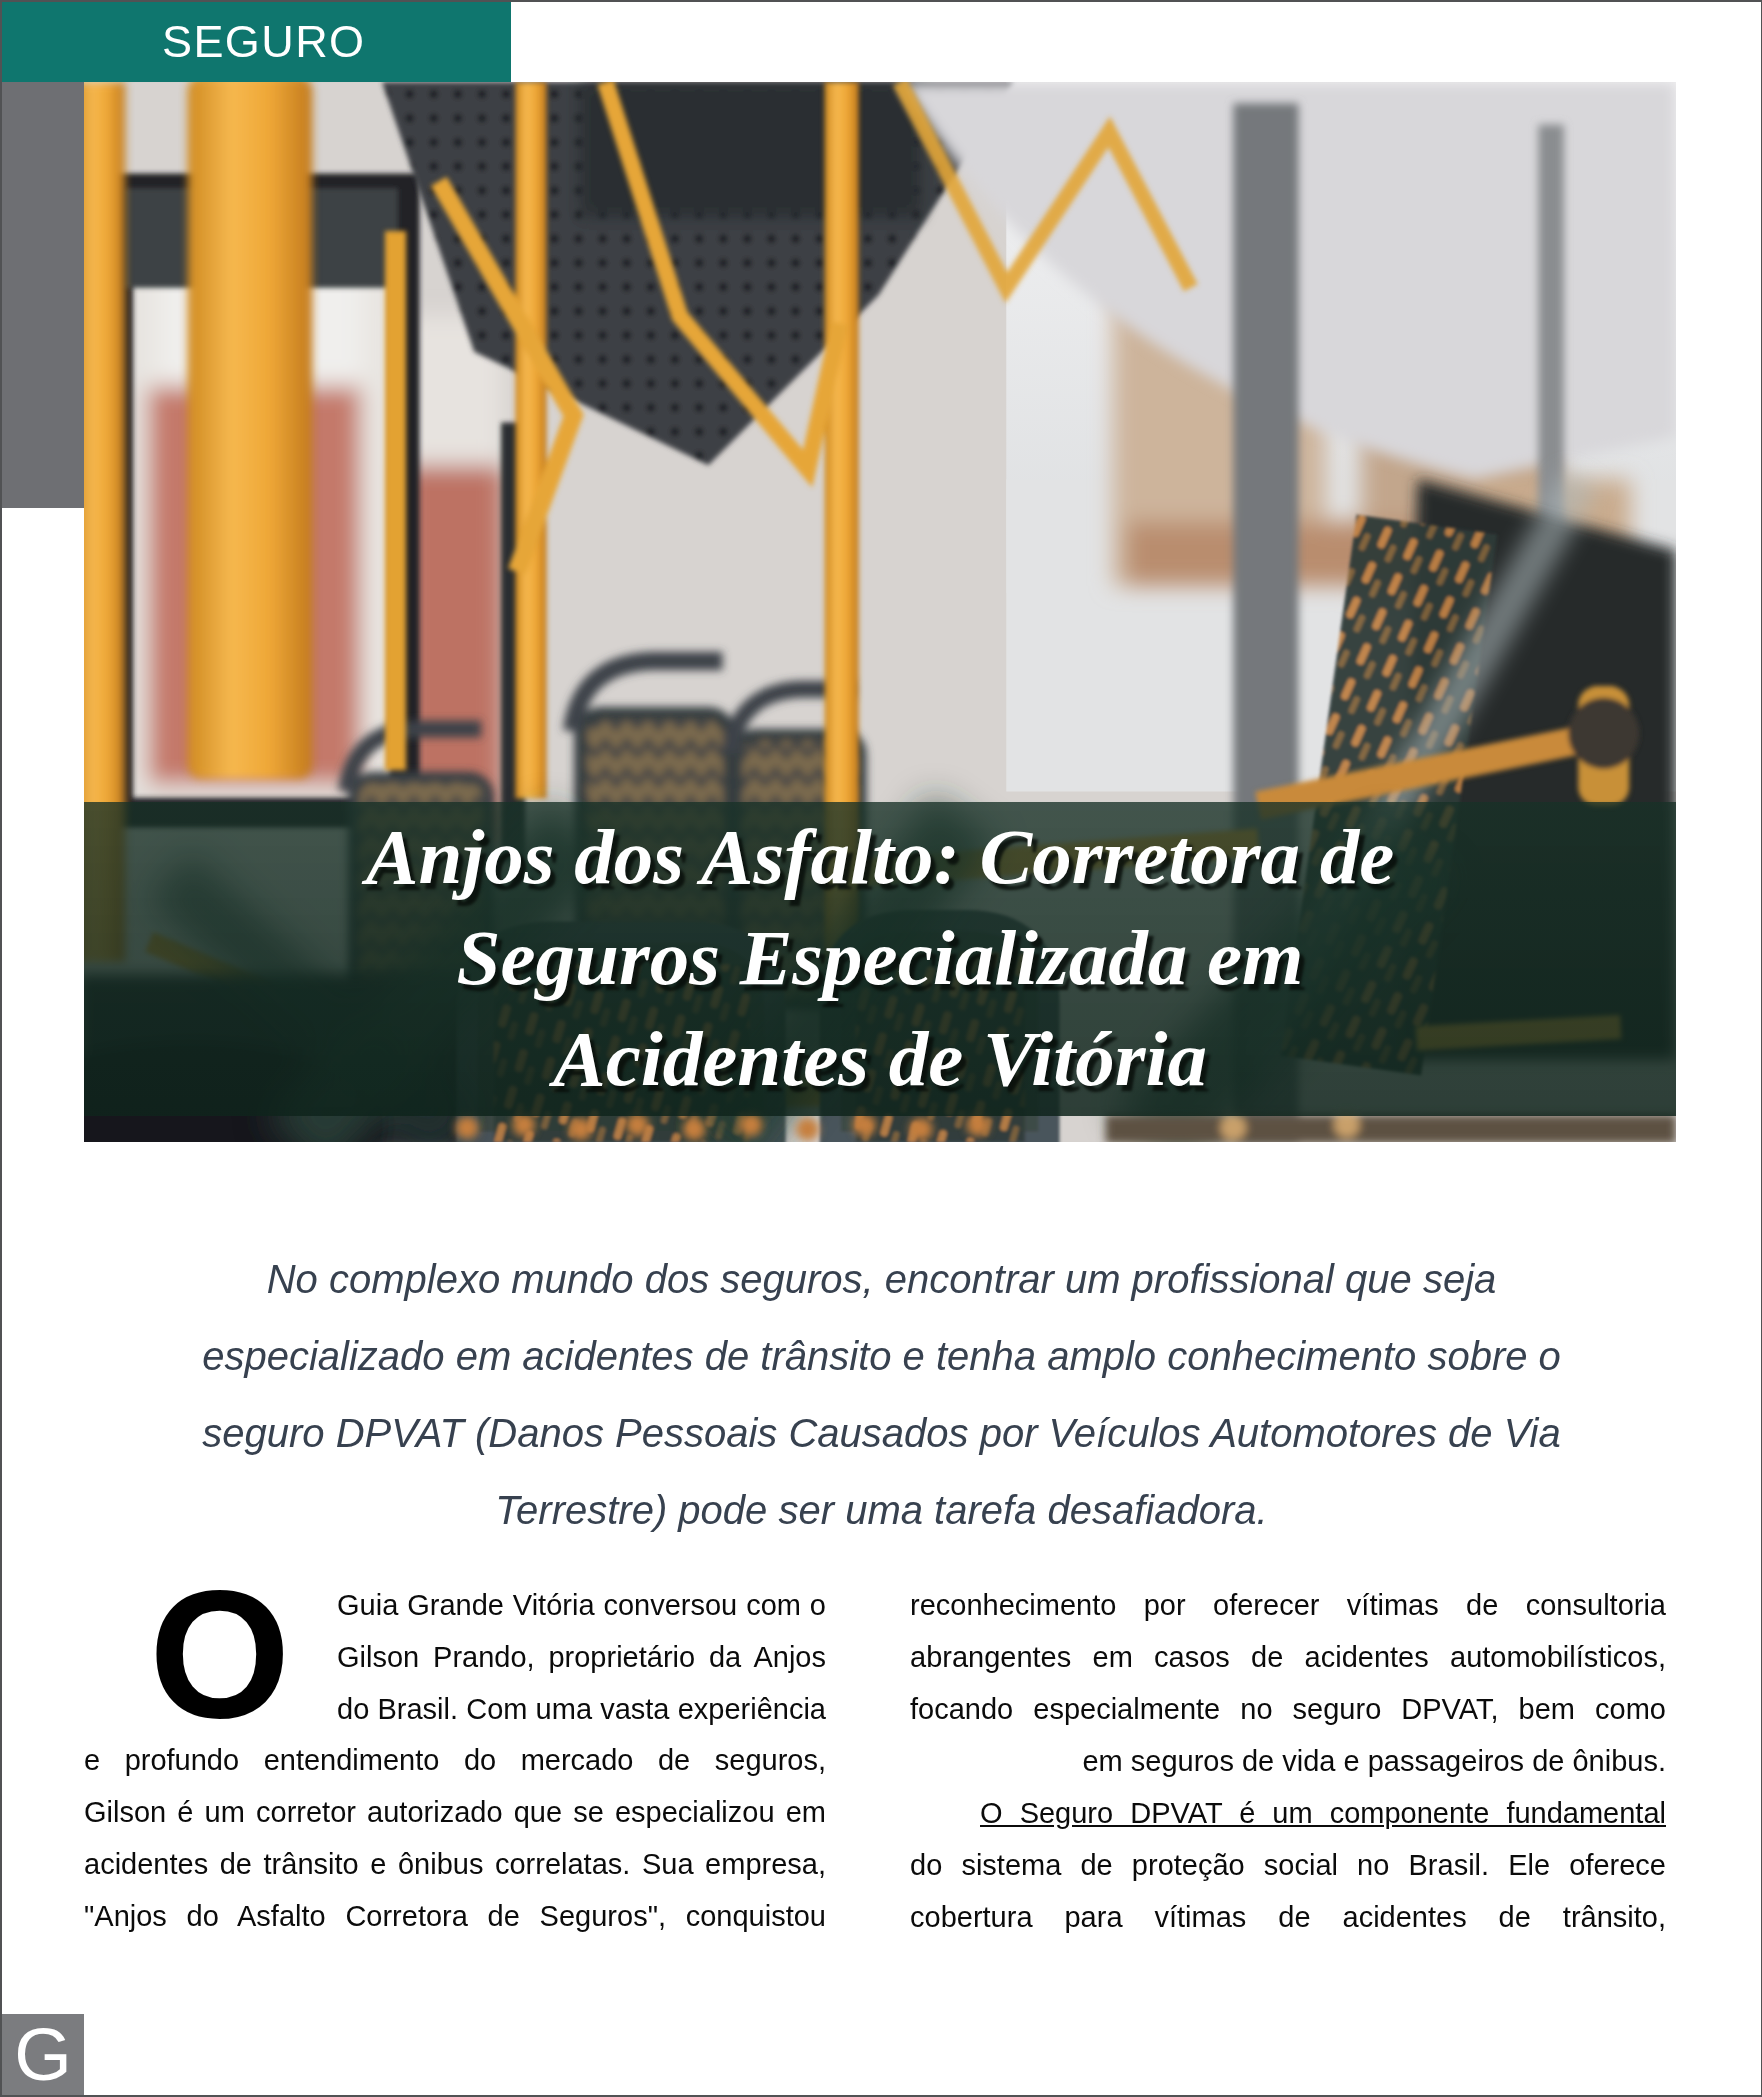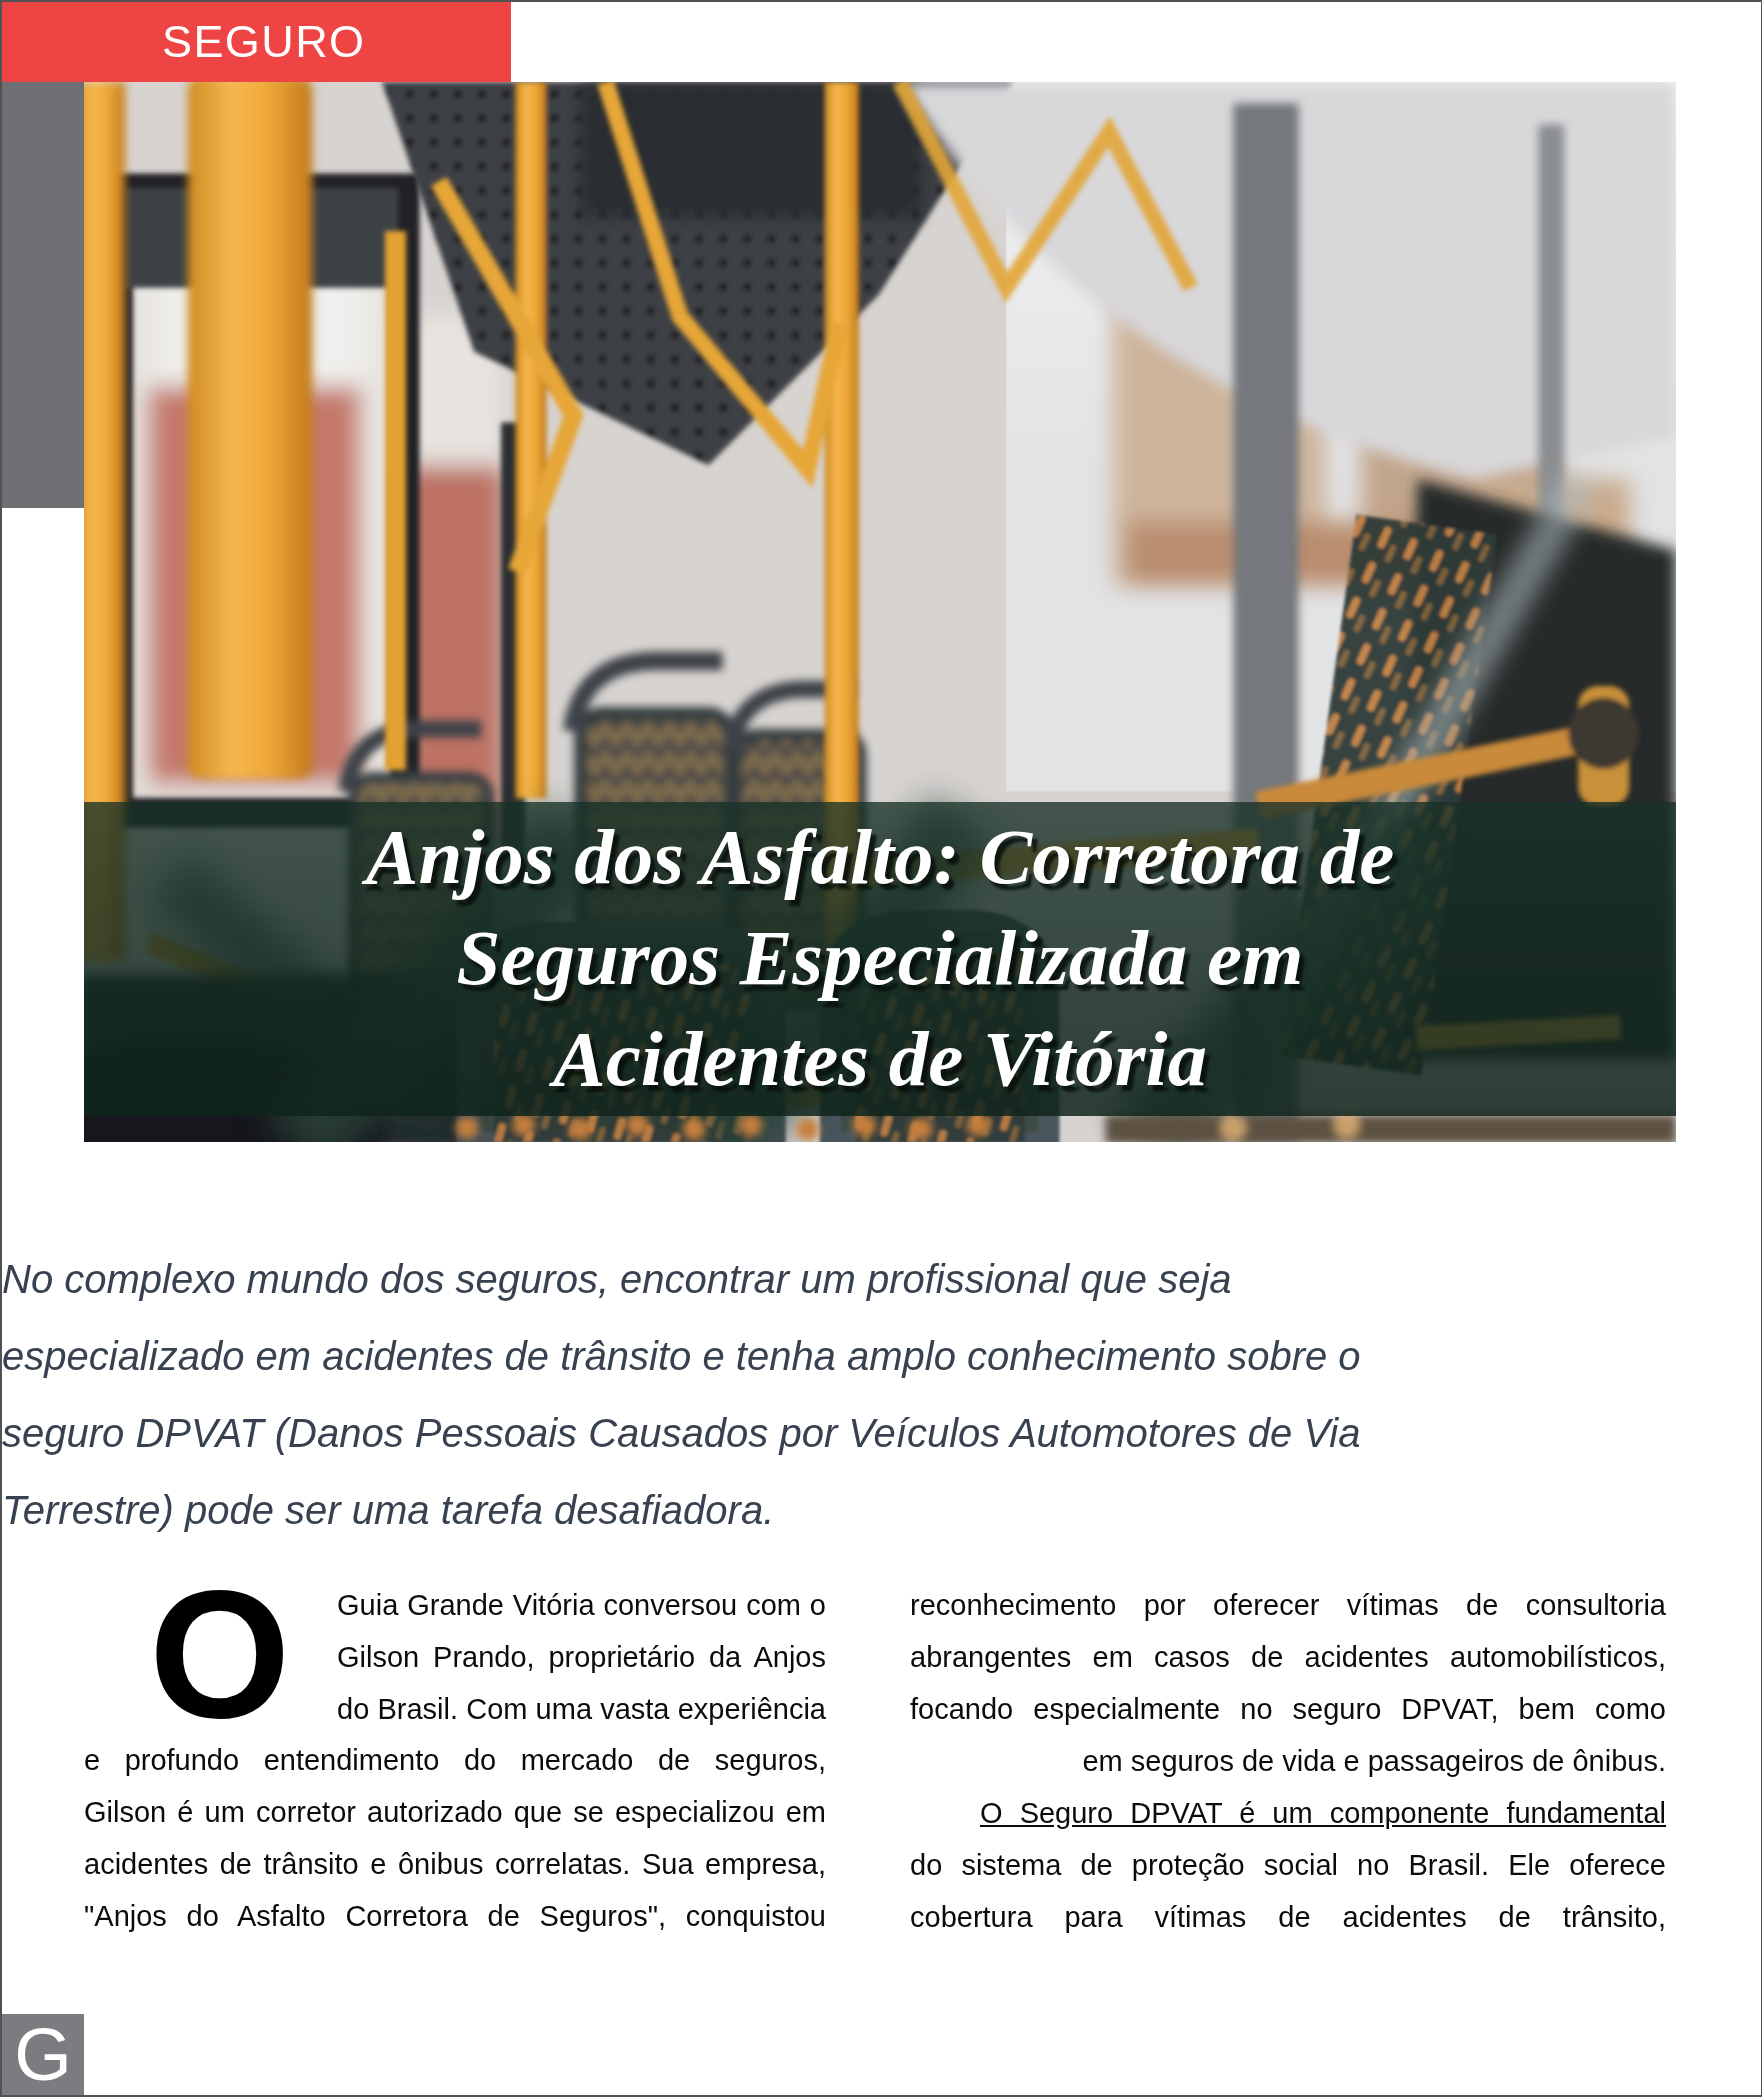--- a/index.html
+++ b/index.html
@@ -2,42 +2,42 @@
 <html style="font-size:11.4px"><head>
 <meta charset="utf-8">
 <style>
   html,body{margin:0;padding:0;background:#e8e8e8;}
   .page{
     position:relative;width:1763px;height:2097px;box-sizing:border-box;
     border:2.8px solid #515254;background:#ffffff;overflow:hidden;
     font-family:"Liberation Sans",sans-serif;
   }
   
-  .band{position:absolute;left:0;top:0;width:509px;height:80px;background:#ef4444;text-decoration:underline;}
+  .band{position:absolute;left:0;top:0;width:509px;height:80px;background:#0f766e;text-decoration:underline;}
   .band-label{
     position:absolute;left:160px;top:0;height:80px;display:flex;align-items:center;
     color:#ffffff;font-size:45px;letter-spacing:1.4px;font-weight:normal;
   }
   .left-strip{position:absolute;left:0;top:80px;width:82px;height:426px;background:#6e6f73;}
   
   .photo{position:absolute;left:82px;top:80px;width:1592px;height:1060px;overflow:hidden;background:#cfccc9;}
   .photo svg{display:block;}
   .hero-overlay{
     position:absolute;left:0;top:720px;width:100%;height:314px;
     background:linear-gradient(to bottom, rgba(24,49,39,.78), rgba(15,36,28,.85));
     display:flex;flex-direction:column;align-items:center;justify-content:flex-start;
     padding-top:4.3px;box-sizing:border-box;
   }
   .hero-line{
     font-family:"Liberation Serif",serif;font-style:italic;font-weight:bold;
     color:#ffffff;font-size:79px;line-height:101px;white-space:nowrap;
     text-shadow:5px 5.7px 2.8px rgba(8,14,10,.85);
   }
   
-  .intro{position:absolute;left:0;top:1239px;width:100%;text-align:left;}
+  .intro{position:absolute;left:0;top:1239px;width:100%;text-align:center;}
   .intro-line{
     font-style:italic;color:#37414f;font-size:40px;line-height:77px;white-space:nowrap;
   }
   
   .columns{position:absolute;left:82px;top:1577px;width:1582px;display:flex;color:#0b0b0b;}
   .col{font-size:29px;line-height:52px;}
   .col-left{width:742px;}
   .col-gap{width:84px;flex:none;}
   .col-right{width:756px;}
   .jl{text-align:justify;text-align-last:justify;overflow:hidden;max-height:52px;}

